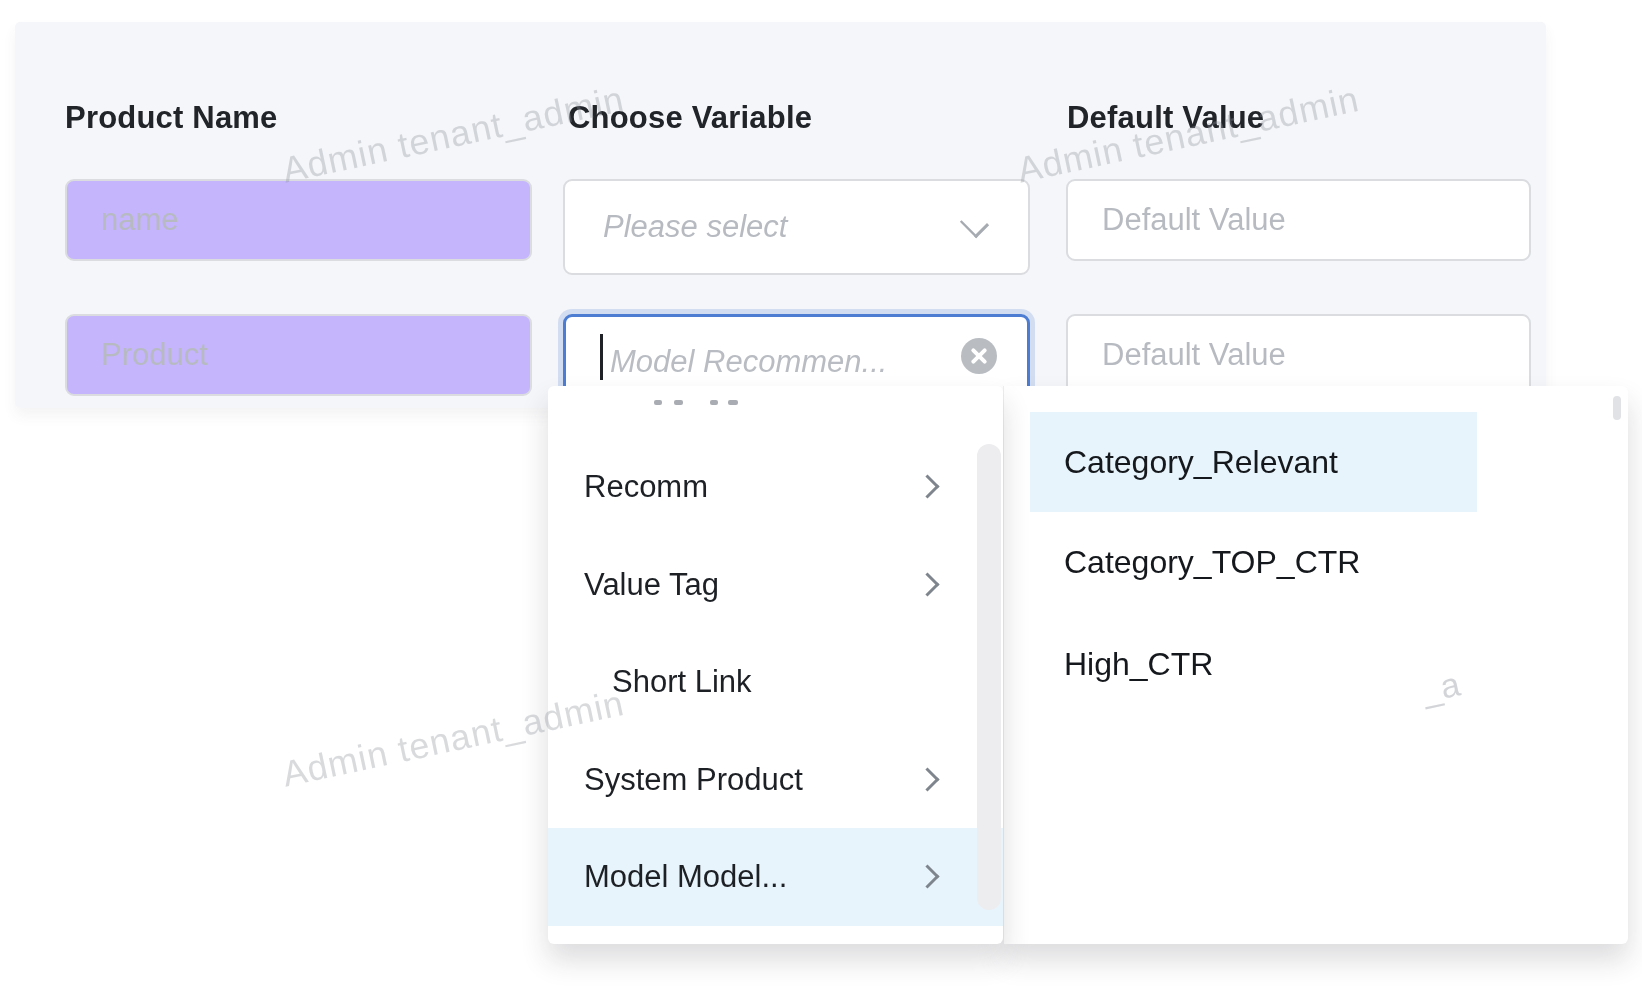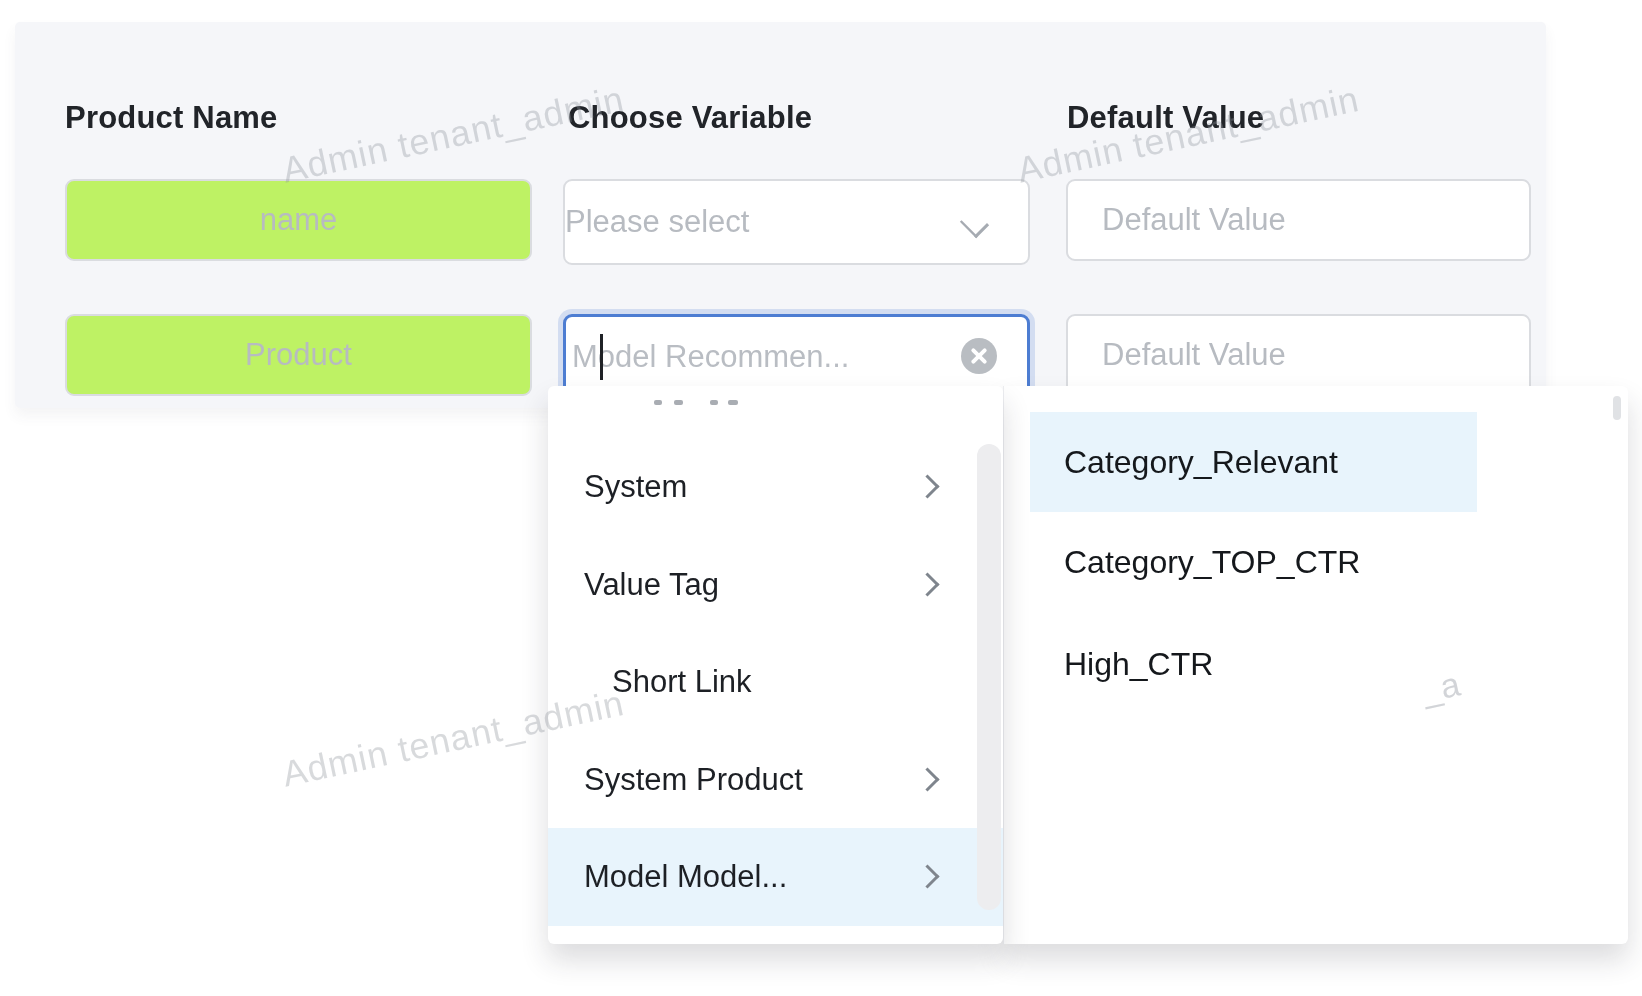--- a/index.html
+++ b/index.html
@@ -10,25 +10,25 @@
   .form-panel{position:absolute;left:15px;top:22px;width:1531px;height:386px;
     background:#f5f6f9;border-radius:5px;box-shadow:0 8px 14px rgba(70,76,90,.06);}
   .col-label{position:absolute;top:78px;font-size:31px;font-weight:600;color:#212429;letter-spacing:.2px;}
   .lbl-1{left:50px;} .lbl-2{left:553px;} .lbl-3{left:1052px;}
 
   .field{position:absolute;height:82px;border-radius:9px;border:2px solid #dadce0;
     font-size:31px;padding:0 34px;outline:none;color:#55585e;}
   .field::placeholder{color:#b7bbc1;opacity:1;}
   .row1{top:157px;} .row2{top:292px;}
   .c1{left:50px;width:467px;} .c2{left:548px;width:467px;} .c3{left:1051px;width:465px;}
-  .field.disabled{background:#bef264;text-align:center;}
+  .field.disabled{background:#c4b5fd;}
   .field.white{background:#ffffff;}
 
-  .select{position:absolute;height:86px;border-radius:9px;border:2px solid #dadce0;background:#fff;
-    display:flex;align-items:center;cursor:pointer;}
+  .select{position:absolute;height:96px;border-radius:9px;border:2px solid #dadce0;background:#fff;
+    display:flex;align-items:center;padding-left:38px;cursor:pointer;font-style:italic;}
   .select .ph{font-size:31px;color:#b7bbc1;}
   .chev-down{position:absolute;right:42px;top:31px;width:24px;height:24px;}
   .chev-down::before{content:"";position:absolute;left:1px;top:0;width:20px;height:20px;
     border-right:3px solid #a6abb2;border-bottom:3px solid #a6abb2;transform:rotate(45deg) scale(1,0.8);}
 
   .select.focused{border:3px solid #4d7dd2;box-shadow:0 0 0 5px rgba(77,125,210,.20);}
   .caret{position:absolute;left:34px;top:17px;width:3px;height:46px;background:#1f2226;}
   .select.focused .ph{padding-left:6px;color:#b9bdc3;}
   .clear-btn{position:absolute;right:30px;top:21px;width:36px;height:36px;border-radius:50%;
     background:#b9bdc2;border:none;cursor:pointer;padding:0;}
@@ -90,21 +90,21 @@
     <input class="field white row2 c3" placeholder="Default Value" style="">
   </div>
 
   <div class="dropdown">
     <span class="clip-frag cf1"></span>
     <span class="clip-frag cf2"></span>
     <span class="clip-frag cf3"></span>
     <span class="clip-frag cf4"></span>
 
     <div class="dd-item dd-0">
-      <span>System</span>
+      <span>Recomm</span>
       <span class="chev-right"></span>
     </div>
     <div class="dd-item dd-1">
       <span>Value Tag</span>
       <span class="chev-right"></span>
     </div>
     <div class="dd-item dd-2">
       <span>Short Link</span>
     </div>
     <div class="dd-item dd-3">

